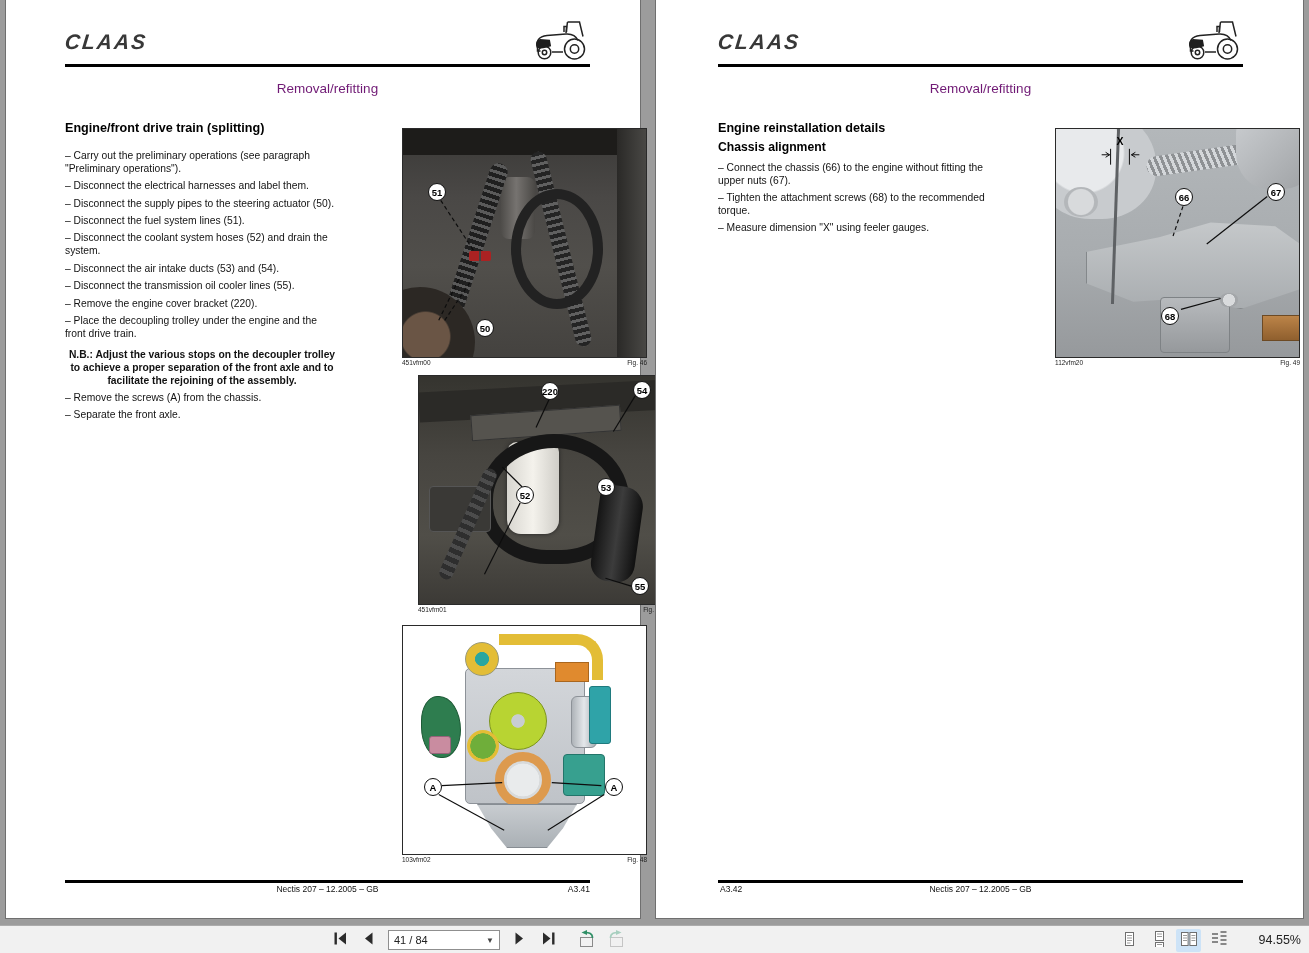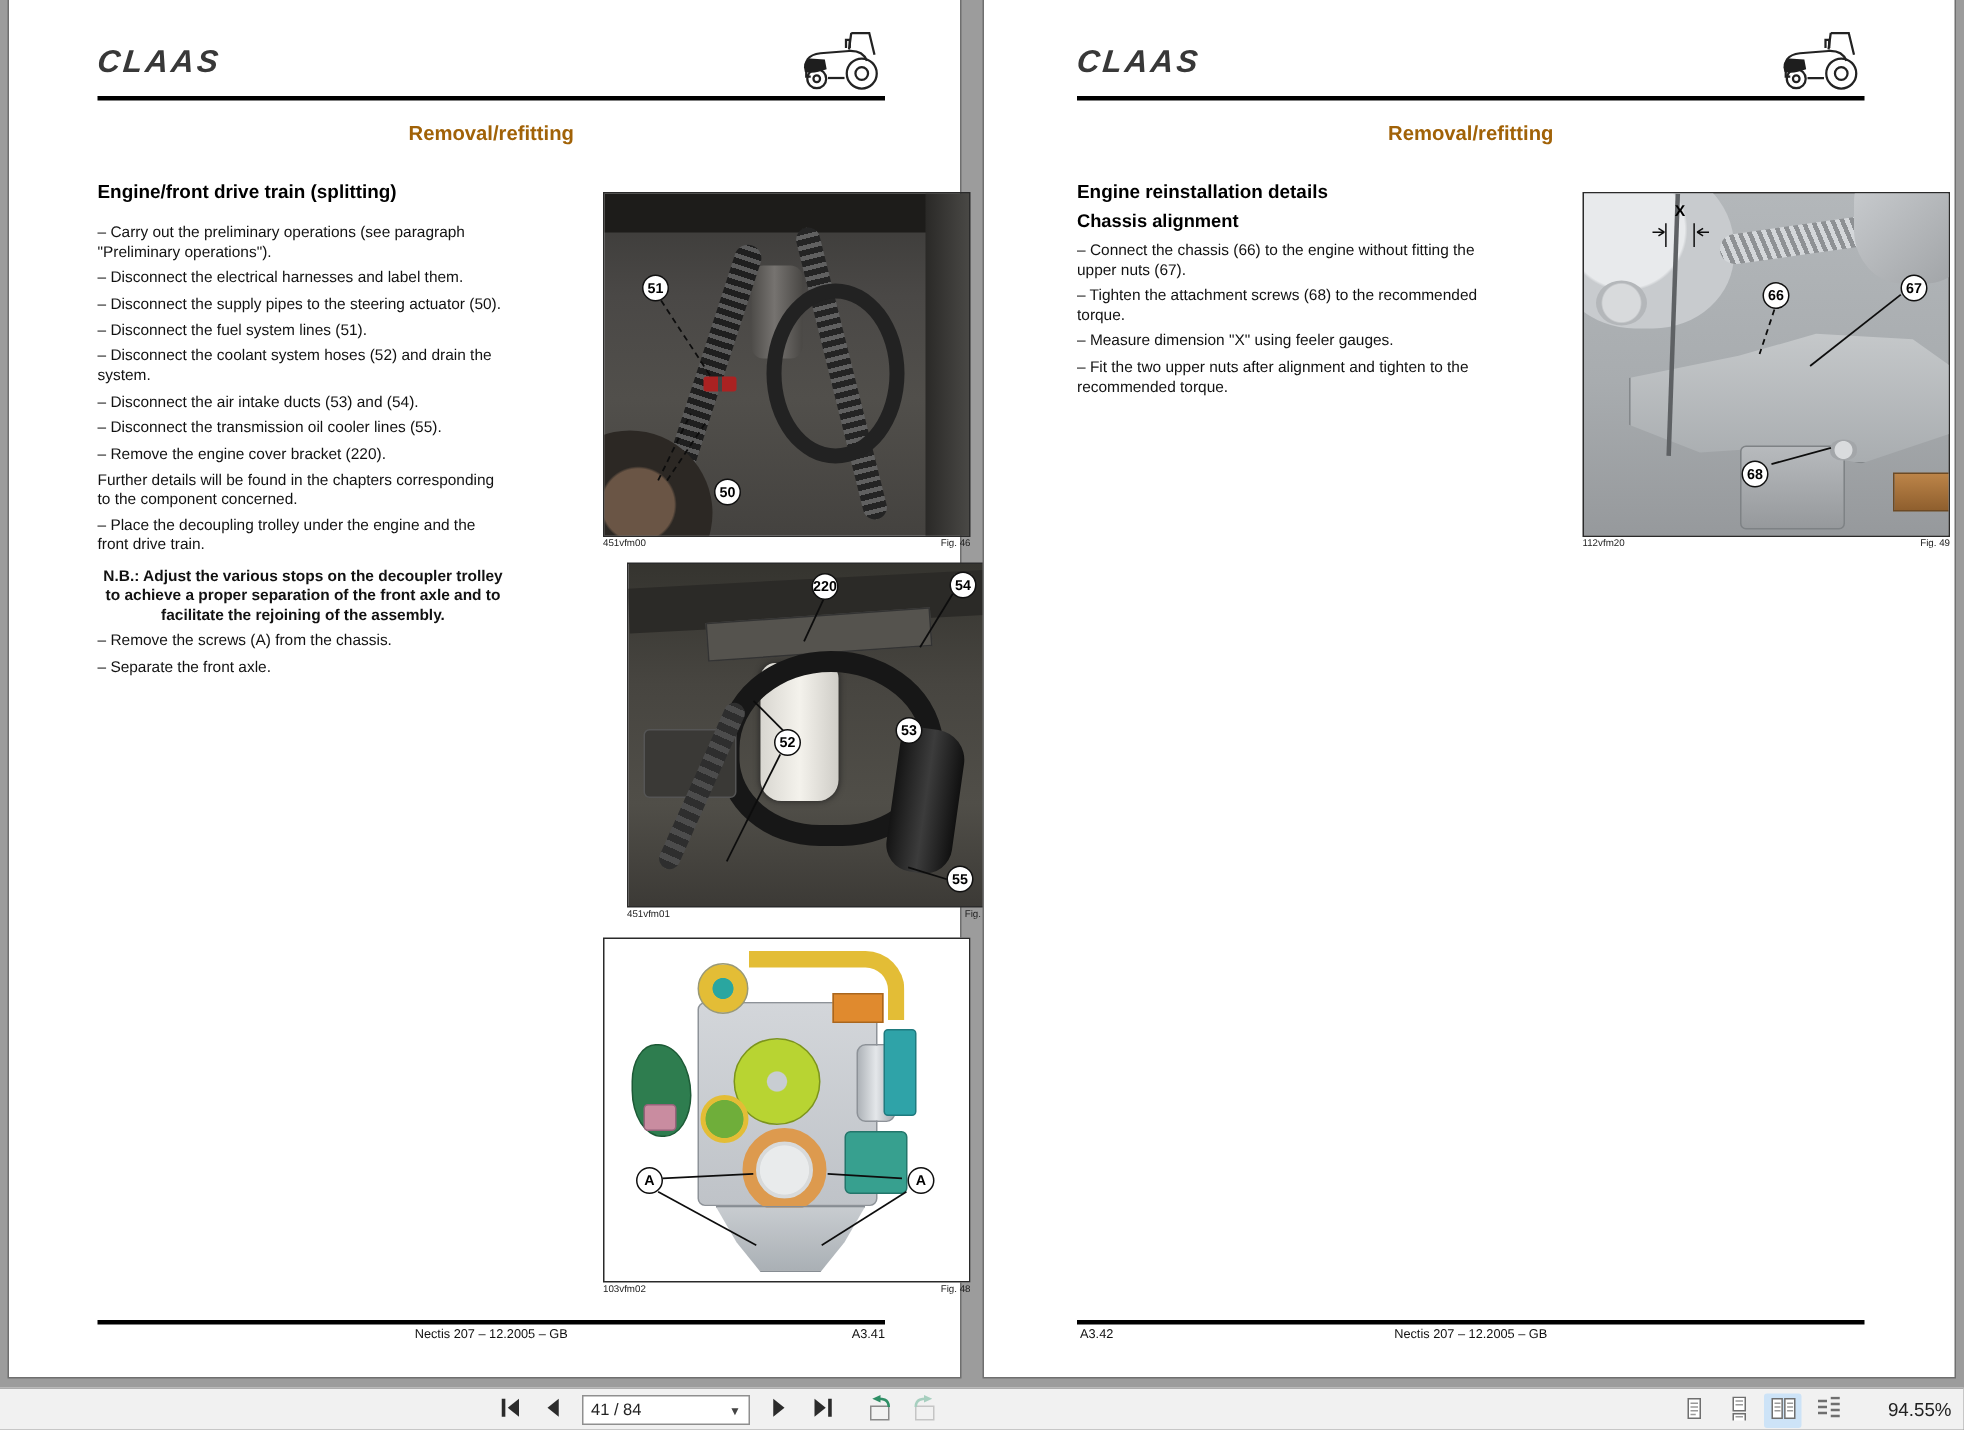--- a/index.html
+++ b/index.html
@@ -14,21 +14,21 @@
   .content { position:absolute; top:0; width:525px; height:100%; }
   #page-left  .content { left:59px; }
   #page-right .content { left:62px; }
 
   
   .logo { position:absolute; left:0; top:30px; font-size:21px; font-weight:bold; font-style:italic;
           letter-spacing:2px; color:#383838; transform:skewX(-6deg); }
   .tractor { position:absolute; right:0; top:18px; }
   .hrule { position:absolute; left:0; top:64px; width:525px; height:3px; background:#000; }
   .page-title { position:absolute; left:0; top:81px; width:525px; text-align:center;
-                font-size:13.5px; font-weight:bold; color:#a16207; }
+                font-size:13.5px; font-weight:normal; color:#701a75; }
 
   
   .textcol { position:absolute; left:0; top:122px; width:274px; font-size:10.3px;
              line-height:12.9px; color:#121212; }
   .sec-heading { font-size:12.6px; font-weight:bold; margin-bottom:15px; color:#000; }
   .sub-heading { font-size:12.2px; font-weight:bold; margin:4px 0 8px 0; color:#000; }
   .textcol p { margin-bottom:4.5px; }
   .note { font-weight:bold; margin:8px 0 9px 0;text-align:center; }
 
   
@@ -101,21 +101,20 @@
       <div class="textcol">
         <div class="sec-heading">Engine/front drive train (splitting)</div>
         <p>– Carry out the preliminary operations  (see paragraph "Preliminary operations").</p>
         <p>– Disconnect the electrical harnesses and label them.</p>
         <p>– Disconnect the supply pipes to the steering actuator (50).</p>
         <p>– Disconnect the fuel system lines (51).</p>
         <p>– Disconnect the coolant system hoses (52) and drain the system.</p>
         <p>– Disconnect the air intake ducts (53) and (54).</p>
         <p>– Disconnect the transmission oil cooler lines (55).</p>
         <p>– Remove the engine cover bracket (220).</p>
-        <p>Further details will be found in the chapters corresponding to the component concerned.</p>
         <p>– Place the decoupling trolley under the engine and the front drive train.</p>
         <p class="note">N.B.: Adjust the various stops on the decoupler trolley to achieve a proper separation of the front axle and to facilitate the rejoining of the assembly.</p>
         <p>– Remove the screws (A) from the chassis.</p>
         <p>– Separate the front axle.</p>
       </div>
 
       <div class="figure" style="top:128px;">
         <div class="photo scene-dark1">
           <div class="shape" style="left:0;top:0;width:245px;height:26px;background:#1d1c1a;"></div>
           <div class="shape" style="left:98px;top:48px;width:34px;height:62px;border-radius:8px;background:linear-gradient(90deg,#4e4c49,#767370 45%,#4a4845);"></div>
@@ -226,21 +225,20 @@
       </span>
       <div class="hrule"></div>
       <div class="page-title">Removal/refitting</div>
 
       <div class="textcol">
         <div class="sec-heading" style="margin-bottom:6px;">Engine reinstallation details</div>
         <div class="sub-heading">Chassis alignment</div>
         <p>– Connect the chassis (66)  to the engine without fitting the upper nuts (67).</p>
         <p>– Tighten the attachment screws (68) to the recommended torque.</p>
         <p>– Measure dimension "X" using feeler gauges.</p>
-        <p>– Fit the two upper nuts after alignment and tighten to the recommended torque.</p>
       </div>
 
       <div class="figure" style="top:128px;">
         <div class="photo scene-light">
           <div class="shape" style="left:-20px;top:-20px;width:120px;height:110px;border-radius:40% 50% 45% 45%;background:radial-gradient(circle at 40% 40%,#e8eaec 0 40%,#c8cbce 42% 100%);"></div>
           <div class="shape" style="left:8px;top:58px;width:34px;height:30px;border-radius:50%;background:radial-gradient(circle,#d8dadc 0 55%,#b4b7ba 60% 100%);"></div>
           <div class="shape" style="left:90px;top:18px;width:150px;height:20px;border-radius:10px;transform:rotate(-8deg);background:repeating-linear-gradient(75deg,#8e9194 0 3px,#d4d7da 3px 6px);"></div>
           <div class="shape" style="left:180px;top:-30px;width:80px;height:90px;border-radius:40%;background:linear-gradient(135deg,#cfd2d5,#9da0a3);"></div>
           <div class="shape" style="left:30px;top:88px;width:215px;height:92px;background:linear-gradient(180deg,#c6c9cb,#a9adb0);border:1px solid #84888b;clip-path:polygon(0 38%,34% 22%,58% 6%,88% 10%,100% 30%,100% 78%,72% 100%,48% 88%,22% 92%,0 72%);"></div>
           <div class="shape" style="left:104px;top:168px;width:70px;height:56px;background:linear-gradient(180deg,#b7babd,#96999c);border:1px solid #7e8285;border-radius:4px;"></div>

